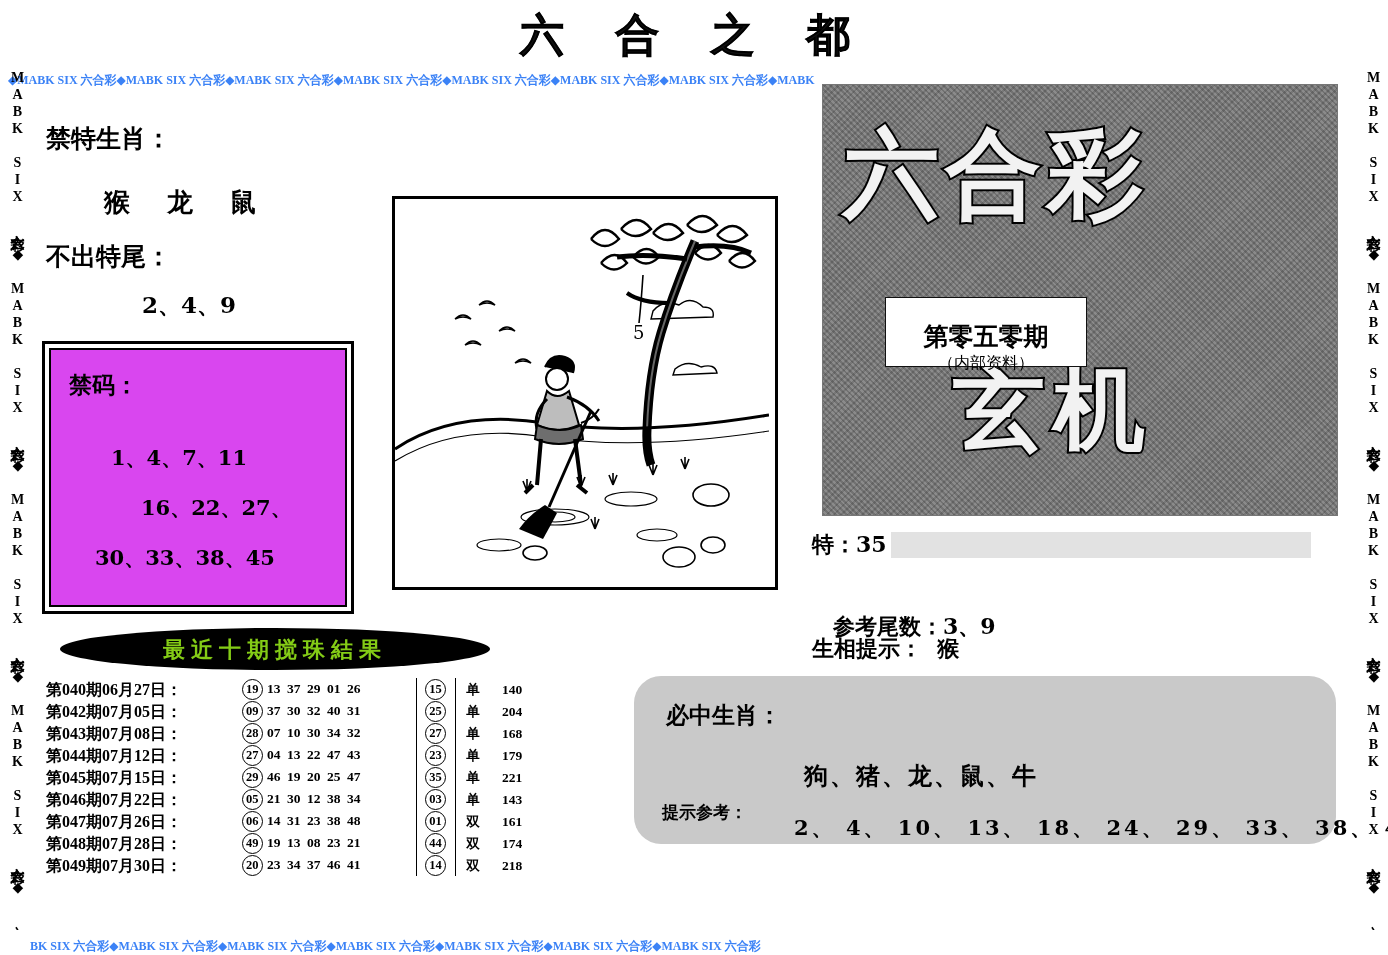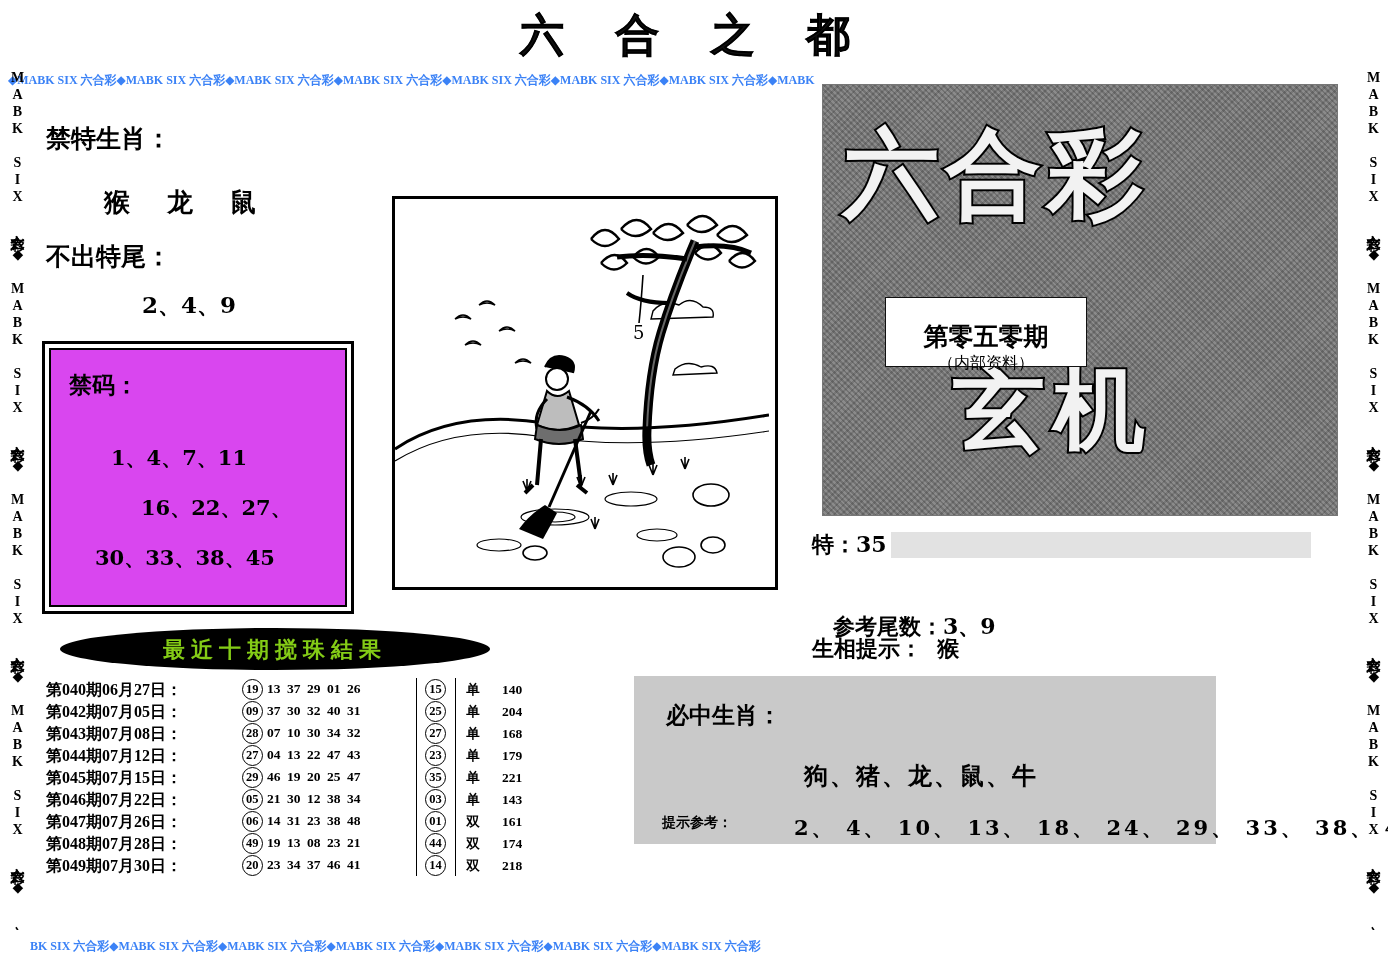--- a/index.html
+++ b/index.html
@@ -171,36 +171,37 @@
   }
   #special-row{left:812px;top:530px;}
   #special-row .shade{
     display:inline-block;background:#e2e2e2;width:420px;height:26px;
     vertical-align:-6px;margin-left:4px;
   }
   #tail-row{left:812px;top:612px;margin-left:21px;}
   #zodiac-hint-row{left:812px;top:634px;}
 
   #must-hit-box{
-    position:absolute;left:634px;top:676px;width:582px;height:168px;
+    position:absolute;left:634px;top:676px;width:702px;height:168px;
     background:#c9c9c9;
+    border-radius:27px;
   }
   #must-hit-label{
     position:absolute;left:32px;top:24px;
     font-size:23px;font-weight:bold;
     font-family:"DejaVu Serif","Liberation Serif",serif;
   }
   #must-hit-values{
     position:absolute;left:170px;top:84px;
     font-size:24px;font-weight:bold;letter-spacing:2px;
     font-family:"DejaVu Serif","Liberation Serif",serif;
   }
   #hint-ref-label{
-    position:absolute;left:28px;top:138px;
-    font-size:14px;font-weight:bold;
+    position:absolute;left:28px;top:125px;
+    font-size:17px;font-weight:bold;
     font-family:"DejaVu Serif","Liberation Serif",serif;
   }
   #hint-ref-values{
     position:absolute;left:160px;top:138px;
     font-size:21px;font-weight:bold;letter-spacing:3px;
     font-family:"DejaVu Serif","Liberation Serif",serif;
     white-space:nowrap;
   }
 
   

